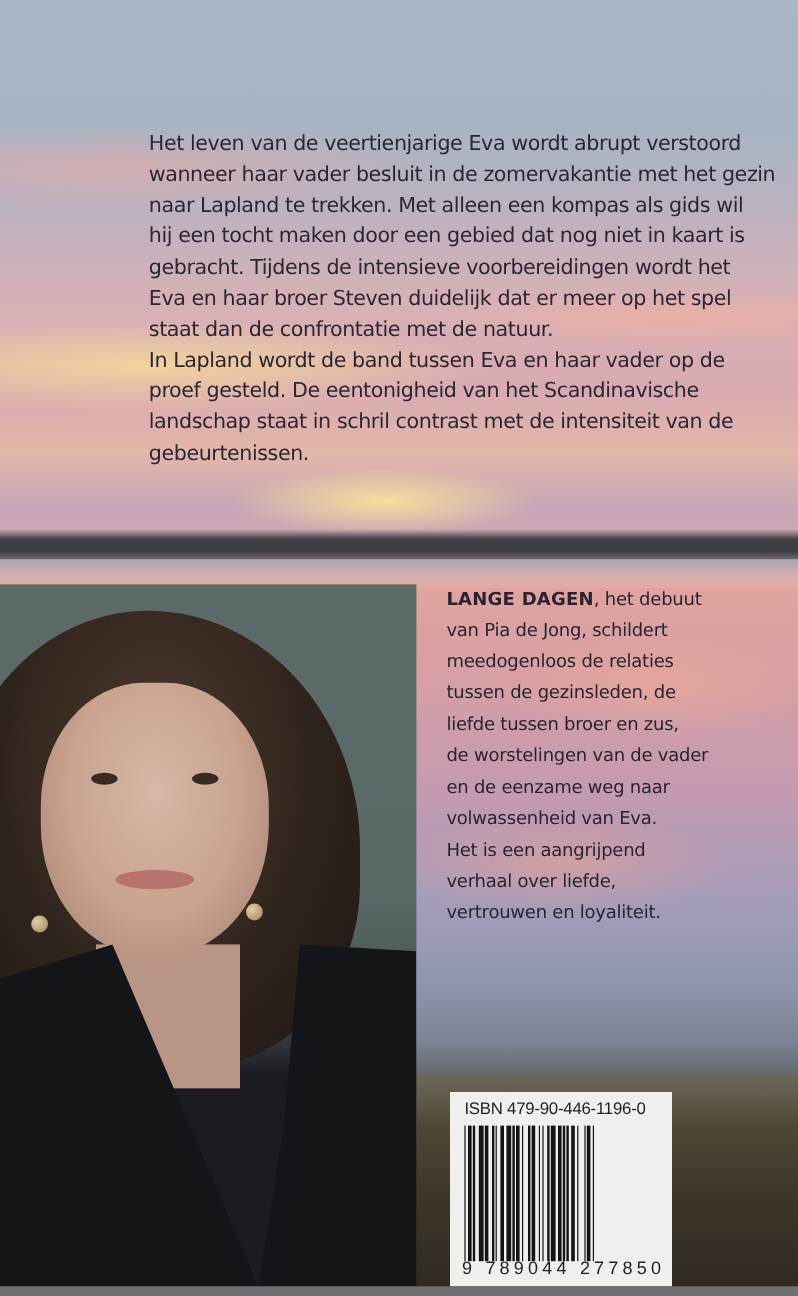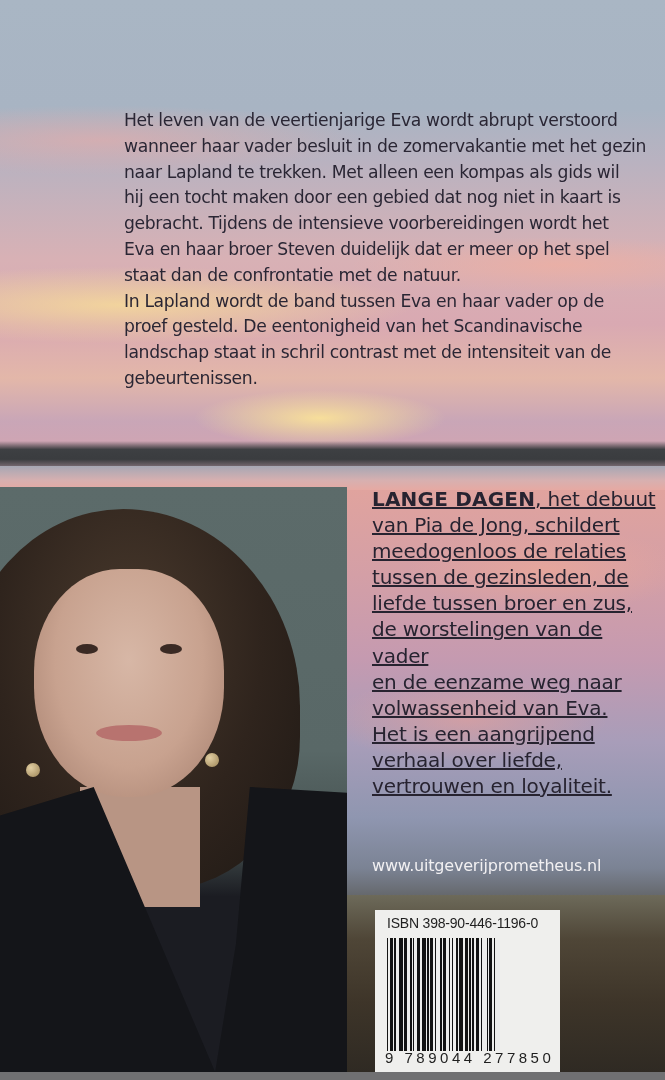--- a/index.html
+++ b/index.html
@@ -35,21 +35,21 @@
   .photo .face { position:absolute; left:34px; top:82px; width:190px; height:228px; border-radius:45% 45% 48% 48%;
     background:radial-gradient(ellipse at 50% 40%, #d7b7a6 0%, #c8a28f 55%, #a37d6c 100%); }
   .photo .eye { position:absolute; width:22px; height:10px; border-radius:50%; background:#3a2a24; }
   .photo .lips { position:absolute; left:96px; top:238px; width:66px; height:16px; border-radius:50%; background:#b8736f; }
   .photo .neck { position:absolute; left:80px; top:300px; width:120px; height:120px; background:#b89584; }
   .photo .earring { position:absolute; width:14px; height:14px; border-radius:50%; background:radial-gradient(circle at 35% 35%, #e2cfa3, #9c8456); }
   .photo .jacket { position:absolute; left:0; top:300px; width:347px; height:285px; background:#141519;
     clip-path:polygon(0 10%, 27% 0, 62% 100%, 68% 55%, 72% 0, 100% 2%, 100% 100%, 0 100%); }
 
   .about { position:absolute; left:372px; top:486px; width:290px; margin:0;
-    font-family:"DejaVu Sans", sans-serif; font-size:20px; line-height:26.1px; color:#272330; letter-spacing:-0.2px; white-space:pre-line;text-decoration:underline; }
+    font-family:"DejaVu Sans", sans-serif; font-size:15px; line-height:26.1px; color:#272330; letter-spacing:-0.2px; white-space:pre-line; }
   .about .title { font-weight:bold; letter-spacing:0.2px; }
 
   .url { position:absolute; left:372px; top:856px; font-family:"DejaVu Sans", sans-serif; font-size:16px; color:#f2f0f2; letter-spacing:-0.2px; }
 
   .barcode-box { position:absolute; left:375px; top:910px; width:185px; height:162px; background:#efefed; }
   .isbn { position:absolute; left:12px; top:5px; font-family:"Liberation Sans", sans-serif; font-size:14px; color:#1f1f1f; letter-spacing:-0.2px; }
   .bars { position:absolute; left:12px; top:28px; width:154px; height:113px; display:flex; }
   .bars span { display:block; height:100%; }
   .ean { position:absolute; left:10px; top:139px; font-family:"Liberation Sans", sans-serif; font-size:15px; color:#1f1f1f; letter-spacing:3.5px; }
 </style>
@@ -91,24 +91,23 @@
 meedogenloos de relaties
 tussen de gezinsleden, de
 liefde tussen broer en zus,
 de worstelingen van de vader
 en de eenzame weg naar
 volwassenheid van Eva.
 Het is een aangrijpend
 verhaal over liefde,
 vertrouwen en loyaliteit.</span></p>
 
-  <div class="url">www.uitgeverijprometheus.nl</div>
 
   <div class="barcode-box">
-    <div class="isbn">ISBN 398-90-446-1196-0</div>
+    <div class="isbn">ISBN 479-90-446-1196-0</div>
     <div class="bars" id="bars">
         <span style="width: 1.45px; background: rgb(20, 20, 20);"></span>
         <span style="width: 1.45px; background: transparent;"></span>
         <span style="width: 2.9px; background: rgb(20, 20, 20);"></span>
         <span style="width: 1.45px; background: transparent;"></span>
         <span style="width: 1.45px; background: rgb(20, 20, 20);"></span>
         <span style="width: 2.9px; background: transparent;"></span>
         <span style="width: 4.35px; background: rgb(20, 20, 20);"></span>
         <span style="width: 1.45px; background: transparent;"></span>
         <span style="width: 2.9px; background: rgb(20, 20, 20);"></span>

